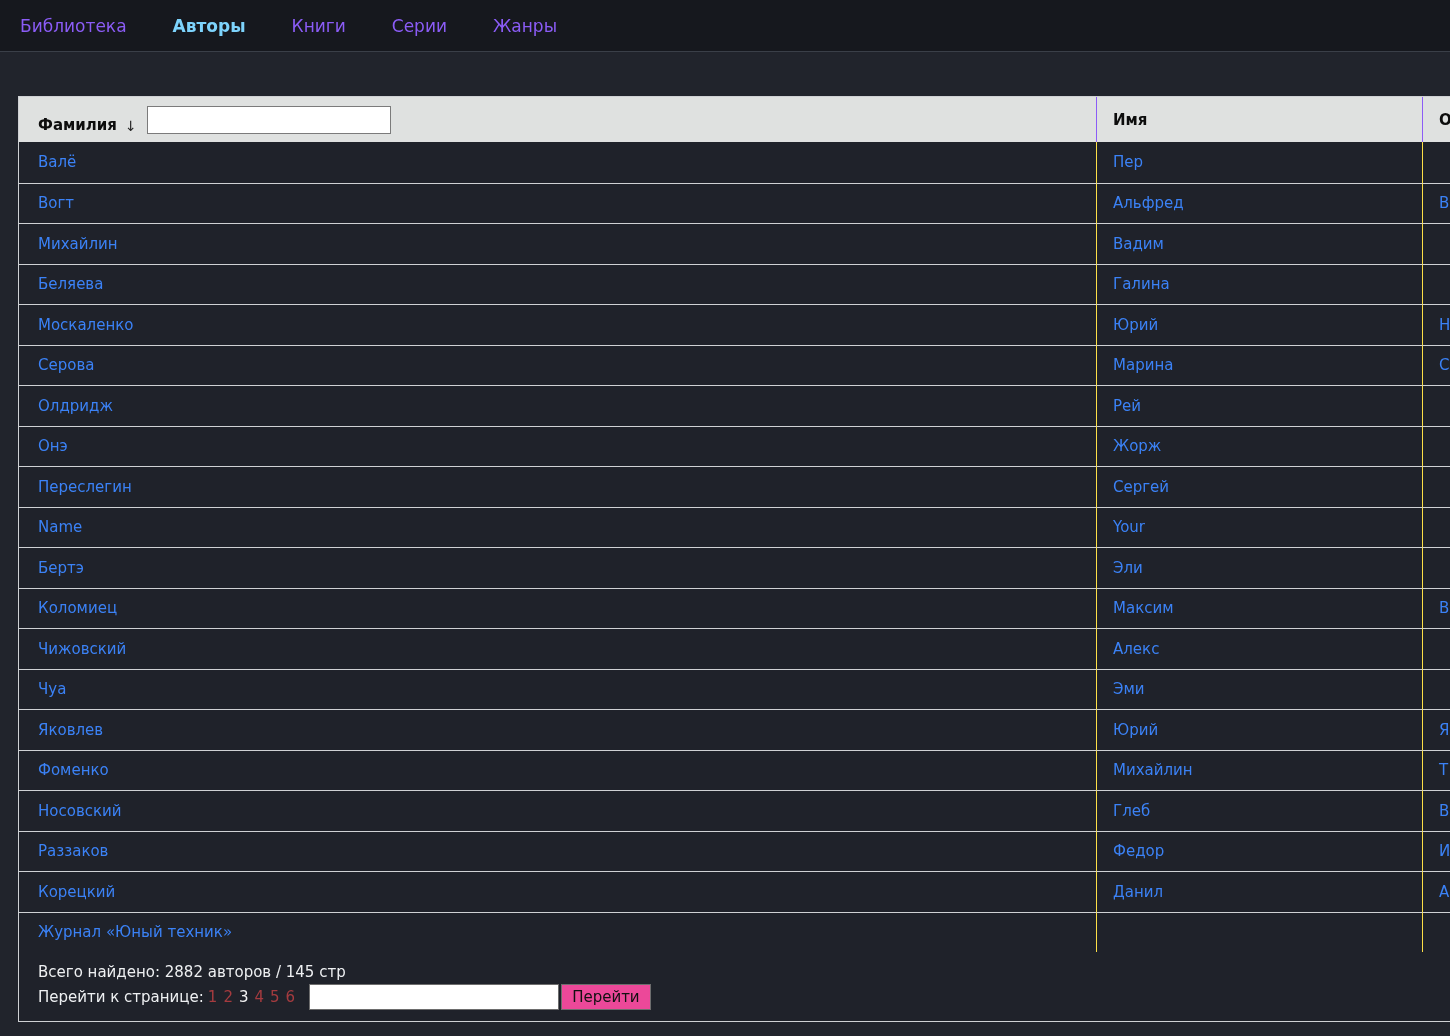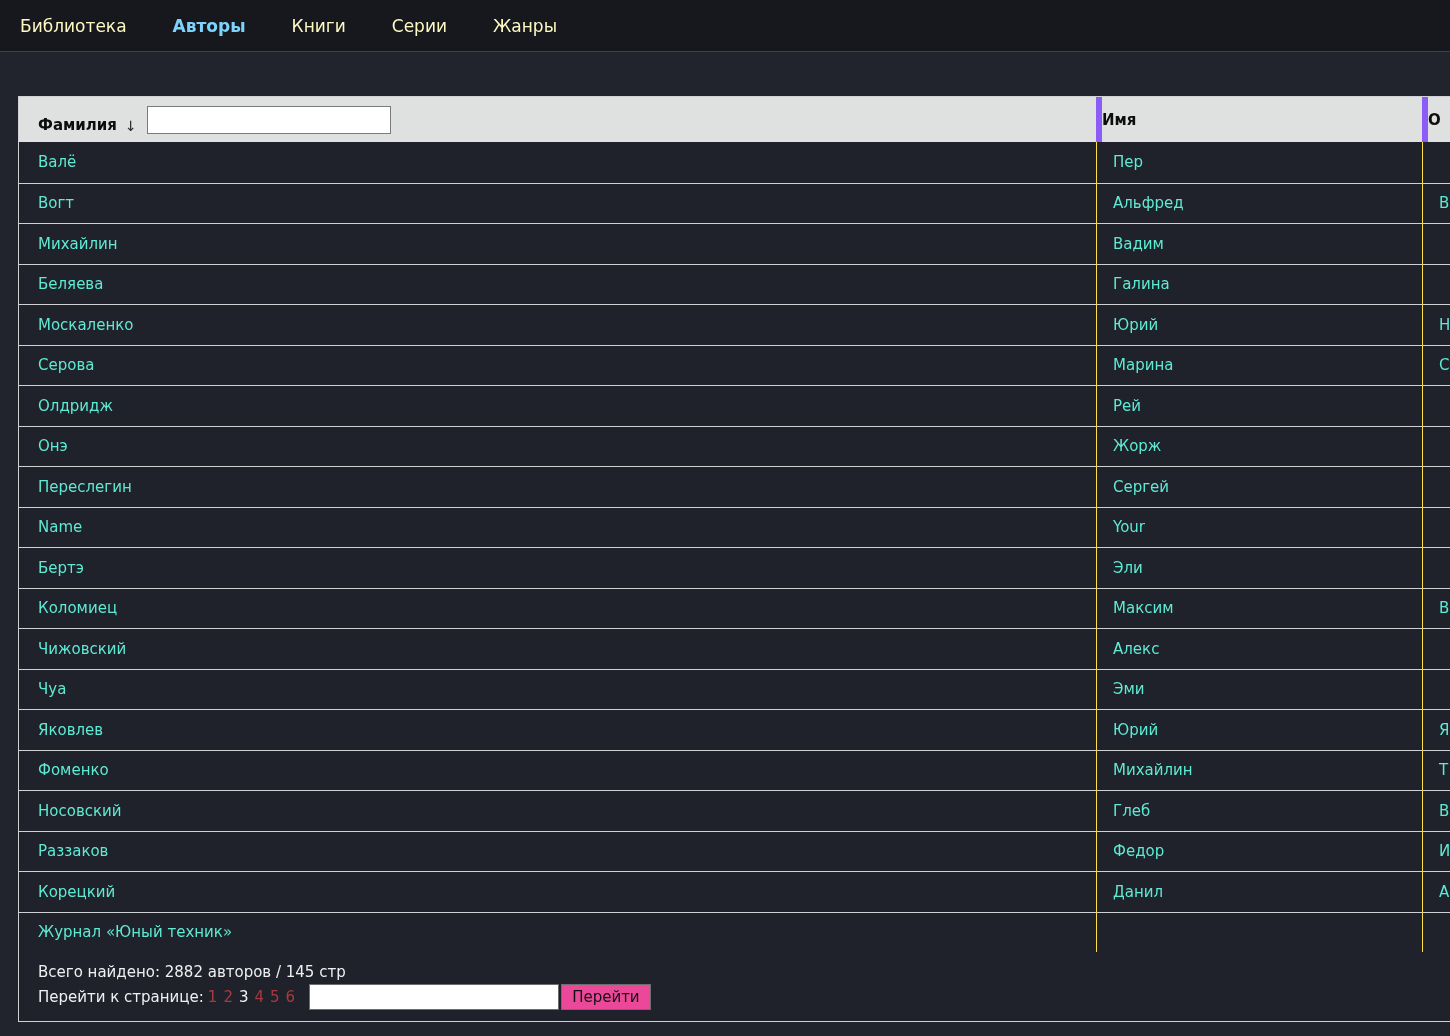--- a/index.html
+++ b/index.html
@@ -6,45 +6,45 @@
   body{
     width:1450px;height:1036px;overflow:hidden;position:relative;
     background:#21242c;
     font-family:"DejaVu Sans","Liberation Sans",sans-serif;
   }
   
   .topnav{
     height:52px;background:#16181e;border-bottom:1px solid #3a3f48;
     display:flex;align-items:center;gap:46px;padding-left:20px;box-sizing:border-box;
   }
-  .nav-item{font-size:17px;color:#fef9c3;cursor:pointer;white-space:nowrap;}
+  .nav-item{font-size:17px;color:#8b5cf6;cursor:pointer;white-space:nowrap;}
   .nav-item.active{color:#7dd3fc;font-weight:bold;}
 
   
   .table-wrap{position:absolute;left:18px;top:96px;}
   table{
     border-collapse:separate;border-spacing:0;table-layout:fixed;
     width:1714px;background:#1f222a;border:1px solid #cfd1d4;
   }
   col.c1{width:1077px;} col.c2{width:326px;} col.c3{width:309px;}
   thead th{
     background:#dfe1e0;height:45px;box-sizing:border-box;
     font-size:15px;font-weight:bold;color:#0d0d0d;text-align:left;
     padding:0 0 0 19px;vertical-align:middle;
   }
-  thead th + th{border-left:6px solid #8b5cf6;padding-left:0;}
+  thead th + th{border-left:1px solid #8b5cf6;padding-left:16px;}
   .th-flex{display:flex;align-items:flex-end;}
   .sort-arrow{font-weight:normal;font-size:14px;margin-left:8px;color:#222;}
   .filter-input{
     width:244px;height:28px;margin-left:10px;box-sizing:border-box;
     border:1px solid #7b7b7b;background:#ffffff;font-size:14px;padding:0 6px;
     font-family:inherit;
   }
   tbody td{
-    height:40.5px;box-sizing:border-box;font-size:15px;color:#5eead4;
+    height:40.5px;box-sizing:border-box;font-size:15px;color:#3b82f6;
     padding:0 0 0 19px;vertical-align:middle;border-top:1px solid #cfd1d4;
     white-space:nowrap;overflow:hidden;
   }
   tbody tr:first-child td{border-top:none;}
   tbody td + td{border-left:1px solid #fde047;padding-left:16px;}
   tbody tr{cursor:pointer;}
 
   
   tfoot td{
     border:none;padding:9px 0 11px 19px;font-size:15px;color:#eef0f2;vertical-align:top;

